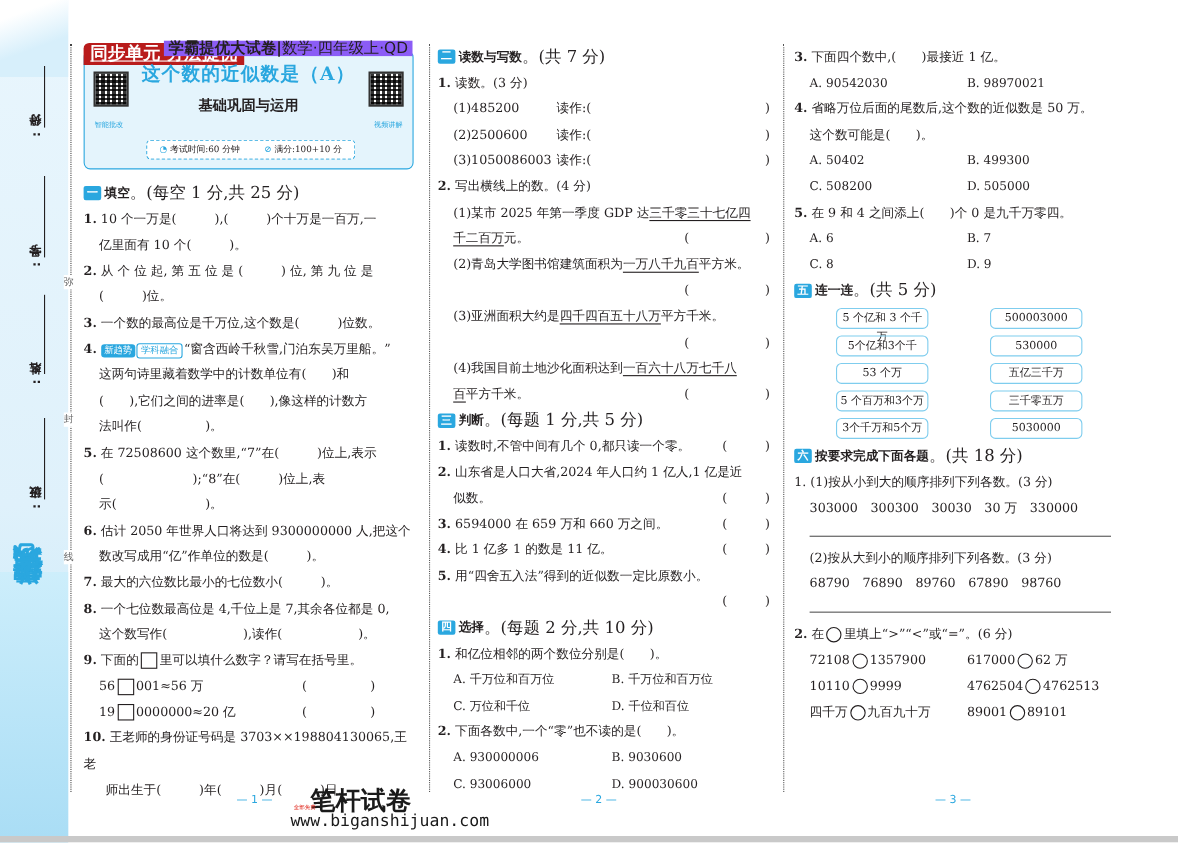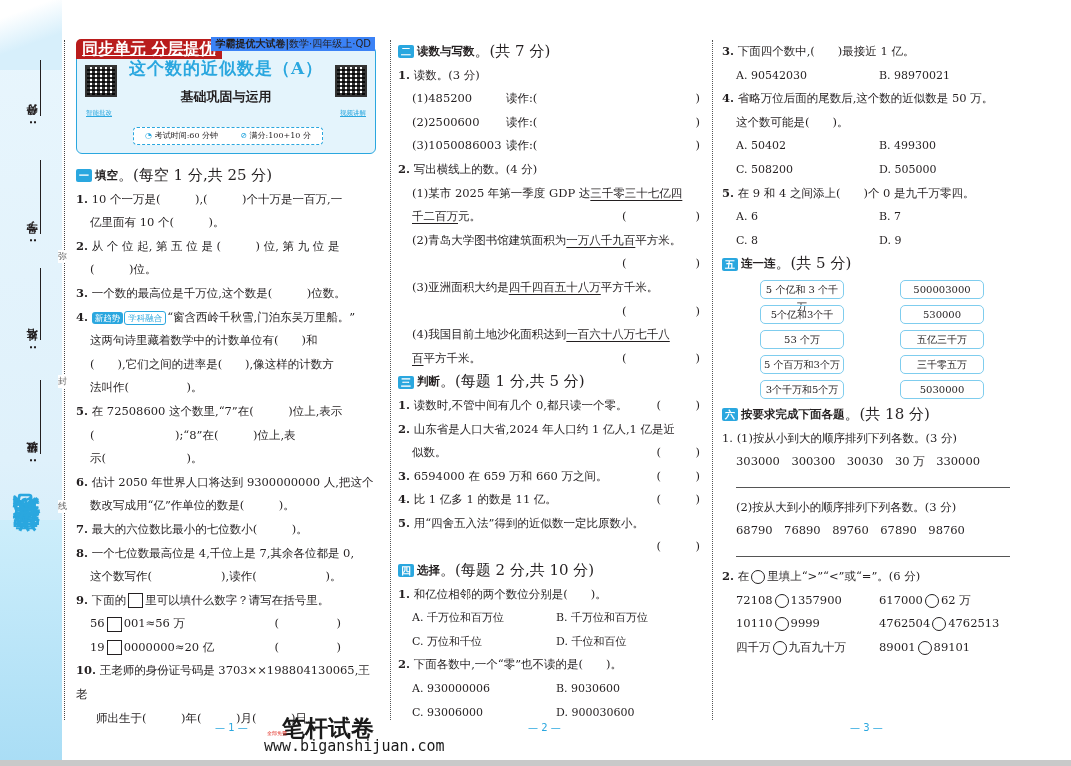--- a/index.html
+++ b/index.html
@@ -20,27 +20,27 @@
   .bottom-bar { position:absolute; left:0; bottom:0; width:1071px; height:6px; background:#c9c9c9; }
 
   .col { position:absolute; top:40px; font-size:11.5px; line-height:23.6px; }
   .col1 { left:76px; width:305px; }
   .col2 { left:398px; width:302px; }
   .col3 { left:722px; width:300px; }
 
   
   .header-card { position:relative; width:300px; height:108px; border:1.5px solid #2aa7df; border-radius:6px; background:#e4f4fc; margin-top:6px; }
   .header-tab { position:absolute; left:-1px; top:-8px; background:#b91c1c; color:#fff; font-family:"DejaVu Sans",sans-serif; font-size:16px; font-weight:bold; padding:2px 6px; border-radius:5px 5px 0 0; line-height:16px;text-decoration:underline; }
-  .header-right { position:absolute; right:0; top:-10px; font-family:"DejaVu Sans",sans-serif; font-size:10px; font-weight:bold; background:#3b82f6; padding:0 4px; line-height:14px; }
+  .header-right { position:absolute; right:0; top:-10px; font-family:"DejaVu Sans",sans-serif; font-size:14px; font-weight:bold; background:#8b5cf6; padding:0 4px; line-height:14px; }
   .header-right .sub { font-weight:normal; }
   .qr { position:absolute; top:18px; width:32px; height:32px; background:
       repeating-linear-gradient(90deg,#333 0 3px,#fff 3px 5px),
       repeating-linear-gradient(0deg,#333 0 2px,#fff 2px 4px); background-blend-mode: multiply; border:2px solid #333; }
   .qr-left { left:8px; } .qr-right { right:8px; }
-  .qr-cap { position:absolute; top:55px; font-size:6.5px; color:#2aa7df; font-family:"DejaVu Sans",sans-serif;text-decoration:underline; }
+  .qr-cap { position:absolute; top:55px; font-size:6.5px; color:#2aa7df; font-family:"DejaVu Sans",sans-serif; }
   .qr-cap.left { left:9px; } .qr-cap.right { right:9px; }
   .header-title { position:absolute; left:0; right:0; top:10px; text-align:center; font-size:17px; font-weight:bold; color:#2aa7df; letter-spacing:1px; }
   .header-subtitle { position:absolute; left:0; right:0; top:38px; text-align:center; font-family:"DejaVu Sans",sans-serif; font-size:13px; font-weight:bold; color:#231f20; }
   .header-meta { position:absolute; left:56px; top:80px; width:190px; height:18px; border:1px dashed #2aa7df; border-radius:4px; background:#fff; font-size:8px; line-height:16px; display:flex; justify-content:space-around; }
   .header-meta .ic { color:#2aa7df; }
 
   .section-head { display:flex; align-items:center; font-family:"DejaVu Sans",sans-serif; font-weight:bold; font-size:11.5px; }
   .section-head .badge { display:inline-block; background:#2aa7df; color:#fff; font-size:10px; line-height:13px; width:16px; text-align:center; margin-right:3px; border-radius:2px; }
   .section-head .note { font-family:"DejaVu Serif",serif; font-weight:normal; font-size:15px; }
 

